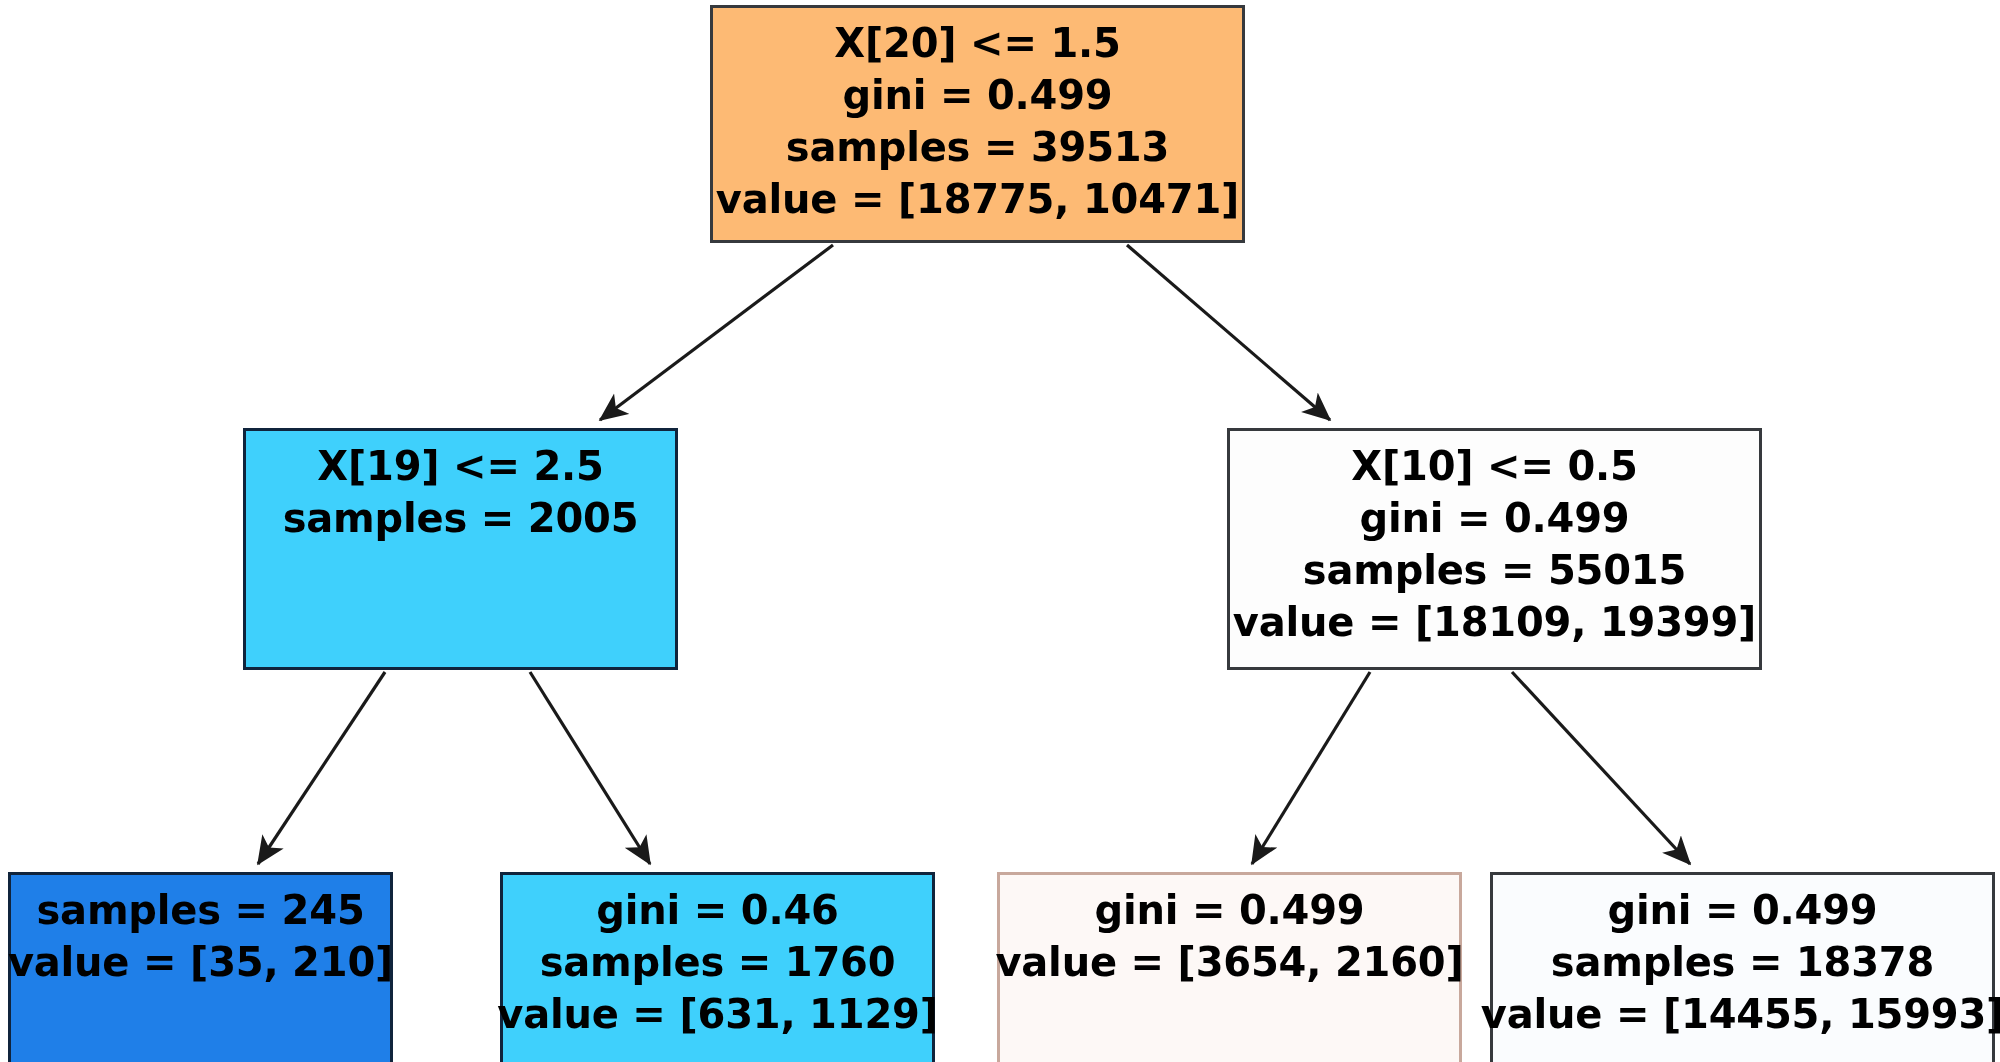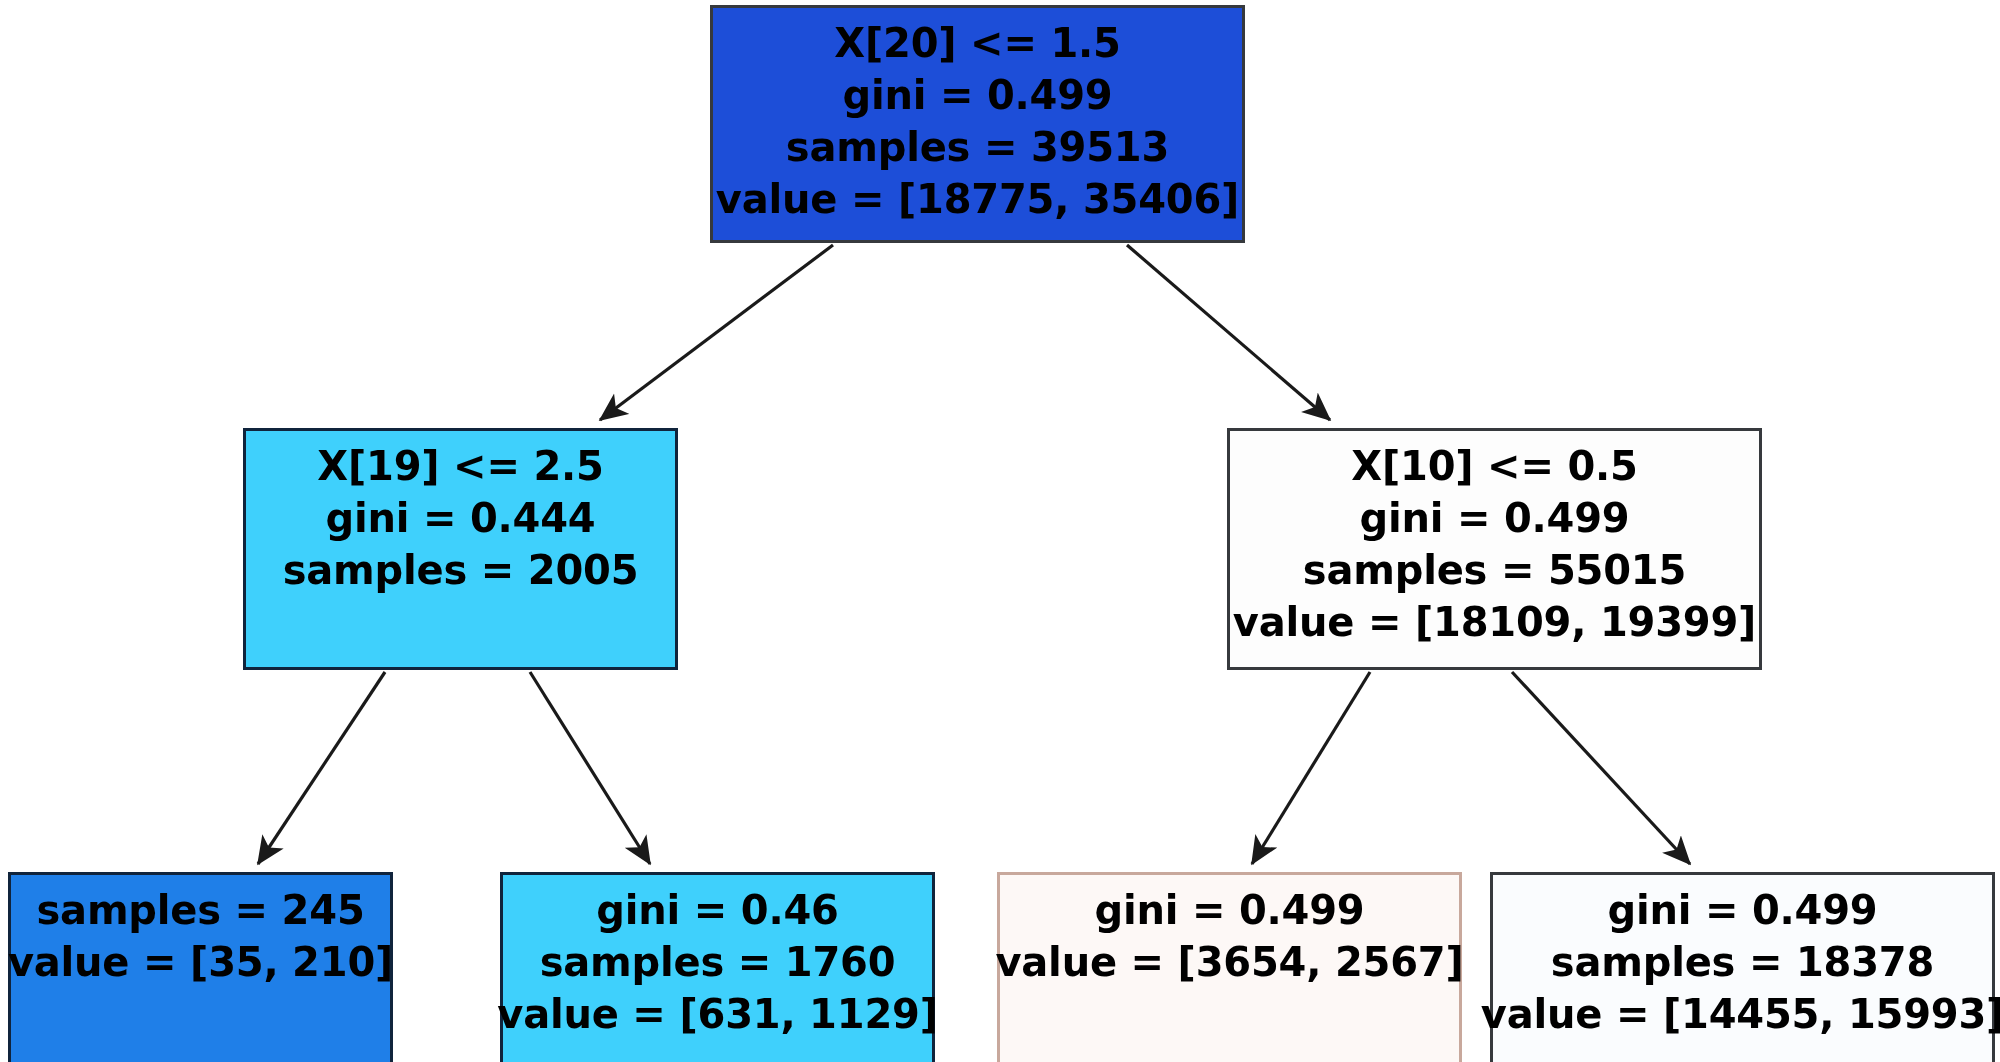--- a/index.html
+++ b/index.html
@@ -73,30 +73,29 @@
 
     <line x1="385" y1="672" x2="258" y2="864" stroke="#1a1a1a" stroke-width="3.2" marker-end="url(#arrowhead)"></line>
 
     <line x1="530" y1="672" x2="650" y2="864" stroke="#1a1a1a" stroke-width="3.2" marker-end="url(#arrowhead)"></line>
 
     <line x1="1370" y1="672" x2="1252" y2="864" stroke="#1a1a1a" stroke-width="3.2" marker-end="url(#arrowhead)"></line>
 
     <line x1="1512" y1="672" x2="1690" y2="864" stroke="#1a1a1a" stroke-width="3.2" marker-end="url(#arrowhead)"></line>
   </svg>
 
-  <div class="node fill-white" style="left: 710px; top: 5px; width: 535px; height: 238px; background: #1d4ed8;">
+  <div class="node fill-white" style="left: 710px; top: 5px; width: 535px; height: 238px; background: #fdba74;">
     <span class="line">X[20] &lt;= 1.5</span>
     <span class="line">gini = 0.499</span>
     <span class="line">samples = 39513</span>
-    <span class="line">value = [18775, 35406]</span>
+    <span class="line">value = [18775, 10471]</span>
   </div>
 
   <div class="node fill-cyan" style="left: 243px; top: 428px; width: 435px; height: 242px; background: rgb(63, 208, 252);">
     <span class="line">X[19] &lt;= 2.5</span>
-    <span class="line">gini = 0.444</span>
     <span class="line">samples = 2005</span>
   </div>
 
   <div class="node fill-offwhite" style="left: 1227px; top: 428px; width: 535px; height: 242px; background: rgb(253, 253, 253); align-items: center;">
     <span class="line">X[10] &lt;= 0.5</span>
     <span class="line">gini = 0.499</span>
     <span class="line">samples = 55015</span>
     <span class="line">value = [18109, 19399]</span>
   </div>
 
@@ -106,21 +105,21 @@
   </div>
 
   <div class="node fill-cyan-light" style="left: 500px; top: 872px; width: 435px; height: 200px; background: rgb(63, 208, 252);">
     <span class="line">gini = 0.46</span>
     <span class="line">samples = 1760</span>
     <span class="line">value = [631, 1129]</span>
   </div>
 
   <div class="node fill-warm" style="left: 997px; top: 872px; width: 465px; height: 200px; background: rgb(253, 248, 246);">
     <span class="line">gini = 0.499</span>
-    <span class="line">value = [3654, 2567]</span>
+    <span class="line">value = [3654, 2160]</span>
   </div>
 
   <div class="node fill-verylight" style="left: 1490px; top: 872px; width: 505px; height: 200px; background: rgb(250, 252, 254);">
     <span class="line">gini = 0.499</span>
     <span class="line">samples = 18378</span>
     <span class="line">value = [14455, 15993]</span>
   </div>
 
 </div>
 

